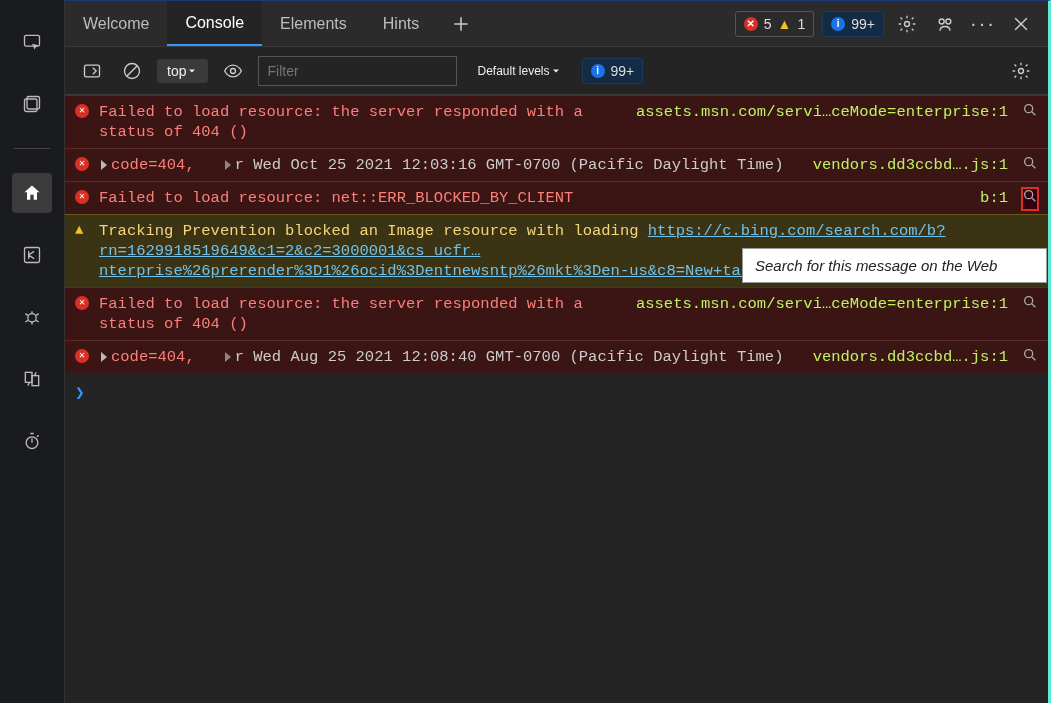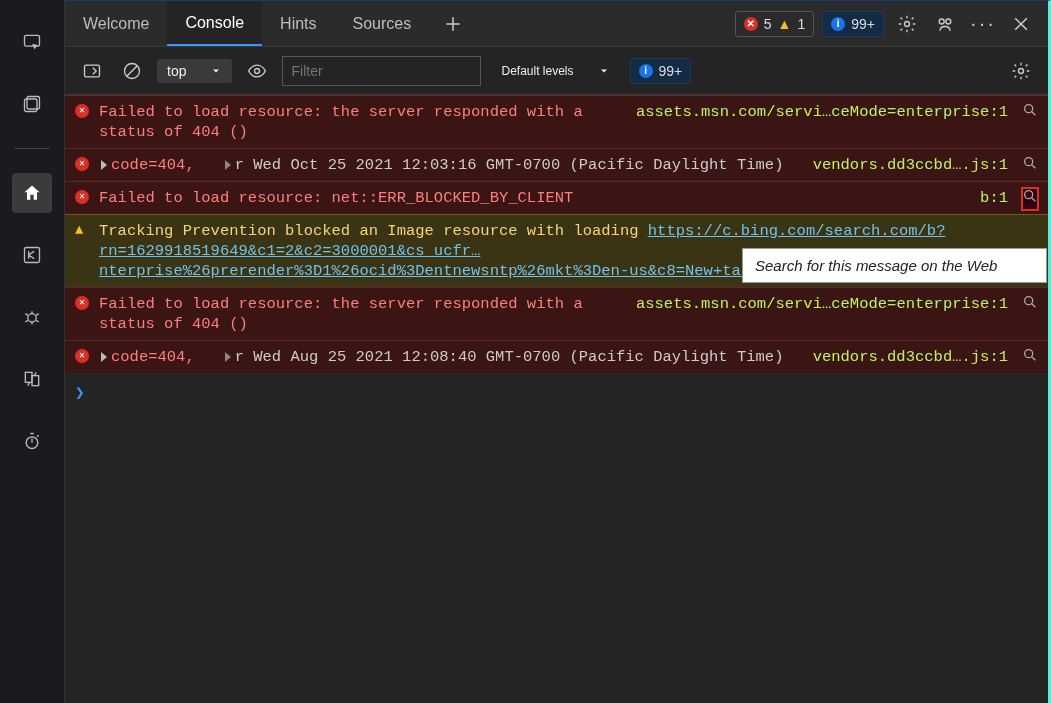--- a/index.html
+++ b/index.html
@@ -52,21 +52,21 @@
 .tri-warn  { color: #f6bf26; font-size: 14px; line-height: 1; }
 .svg16 { width: 20px; height: 20px; }
 .iconbtn { display: inline-flex; align-items: center; justify-content: center;
   width: 30px; height: 30px; color: #ccc; }
 
 
 .toolbar {
   height: 48px; display: flex; align-items: center; gap: 10px;
   padding: 0 12px; border-bottom: 1px solid #3a3a3a; background: #242424;
 }
-.dropdown { display: inline-flex; align-items: center; gap: 24px;
+.dropdown { display: inline-flex; align-items: center; gap: 0;
   background: #3a3a3a; padding: 4px 10px; border-radius: 3px; color: #eee; }
 .dropdown.plain { background: transparent; }
 .filter-input { flex: 0 0 180px; height: 30px; background: #242424;
   border: 1px solid #555; color: #ccc; padding: 7px 8px; font-size: 14px; }
 .toolbar .spacer { flex: 1; }
 
 
 .messages { flex: 1; overflow: auto; background: #242424; }
 .msg { display: flex; align-items: flex-start; gap: 8px;
   border-top: 1px solid #5a2a2a; padding: 6px 40px 6px 10px;
@@ -140,22 +140,22 @@
         <path d="M12 14V9M10 3h4M18 7l2-2"></path>
       </svg>
   </div>
 </div>
 
 <div class="main">
 
   <div class="tabstrip">
     <div class="tab">Welcome</div>
     <div class="tab active">Console</div>
+    <div class="tab">Elements</div>
     <div class="tab">Hints</div>
-    <div class="tab">Sources</div>
     <div class="tab-plus">
       <svg class="svg16" viewBox="0 0 24 24" stroke="currentColor" stroke-width="1.8">
           <path d="M12 4v16M4 12h16"></path>
         </svg>
     </div>
     <div class="tab-spacer"></div>
     <div class="tabstrip-right">
       <span class="pill">
         <span class="dot-icon dot-error">✕</span>
         <span>5</span>

